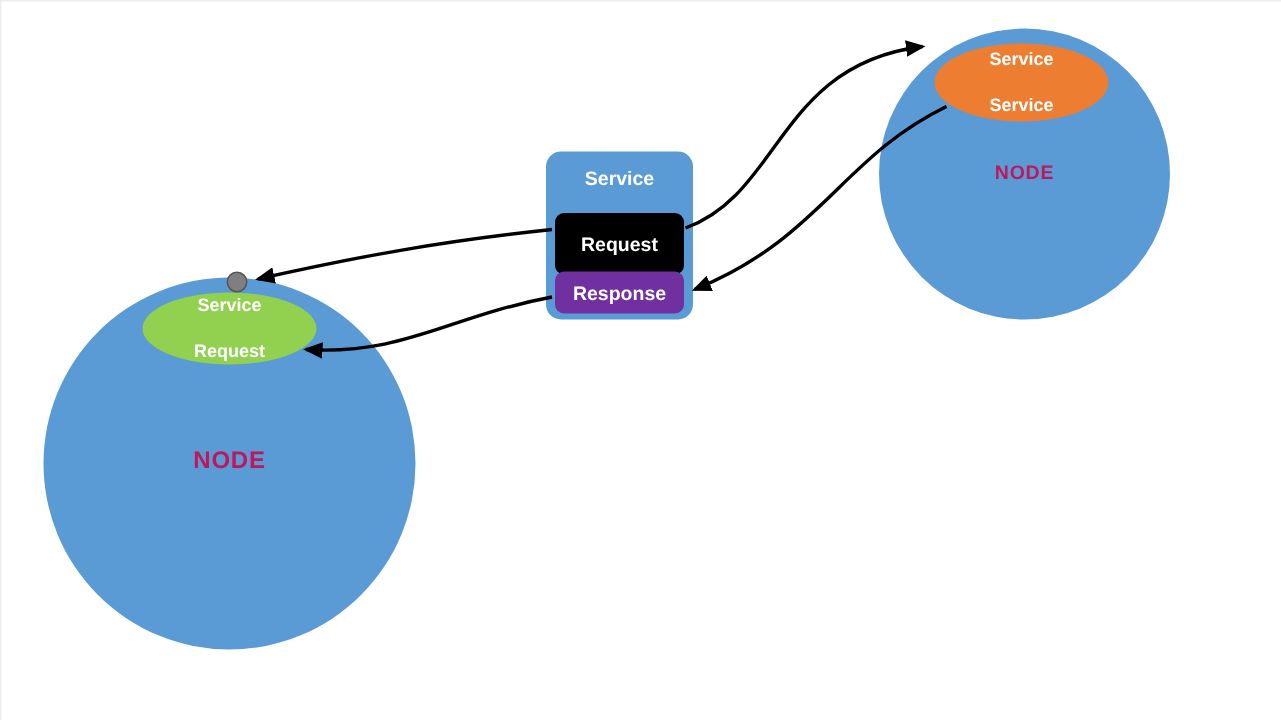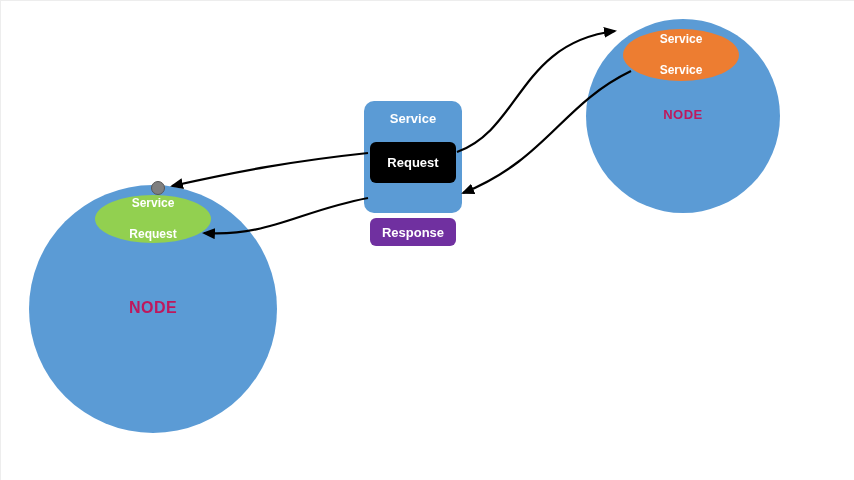--- a/index.html
+++ b/index.html
@@ -97,21 +97,21 @@
   </div>
 
   <div class="abs service-box z1" style="left: 363px; top: 100px; width: 98px; height: 112px; background-color: rgb(91, 155, 213);">
     <div class="service-title">Service</div>
   </div>
 
   <div class="abs pill z2" style="left: 369px; top: 141px; width: 86px; height: 41px; background-color: #000000;">
     <span>Request</span>
   </div>
 
-  <div class="abs pill z2" style="left: 369px; top: 180px; width: 86px; height: 28px; background-color: rgb(112, 48, 160); margin-top: 37px;">
+  <div class="abs pill z2" style="left: 369px; top: 180px; width: 86px; height: 28px; background-color: rgb(112, 48, 160);">
     <span>Response</span>
   </div>
 
   <svg id="arrows" width="854" height="480" viewBox="0 0 854 480">
     <defs>
       <marker id="arrowhead" markerUnits="userSpaceOnUse" markerWidth="13" markerHeight="11" refX="11" refY="5.5" orient="auto">
         <path d="M0,0 L13,5.5 L0,11 Z" fill="#000000"></path>
       </marker>
     </defs>
 

